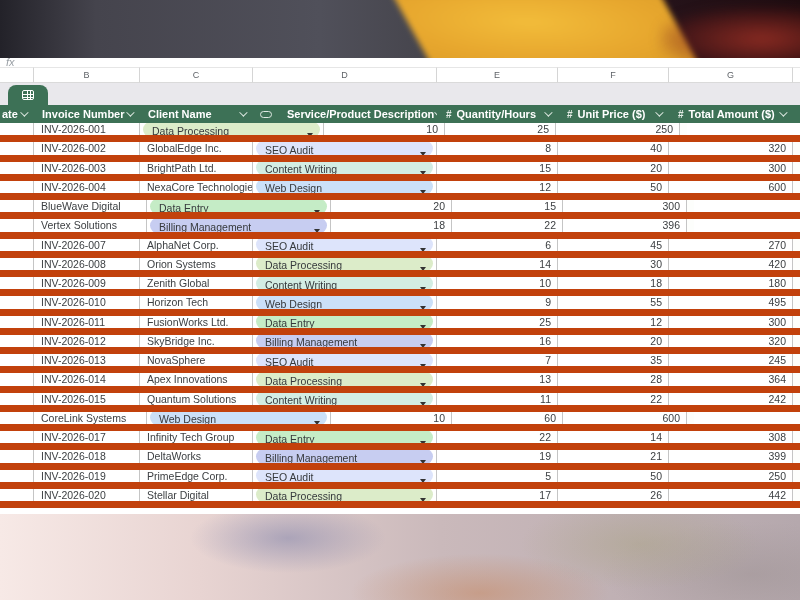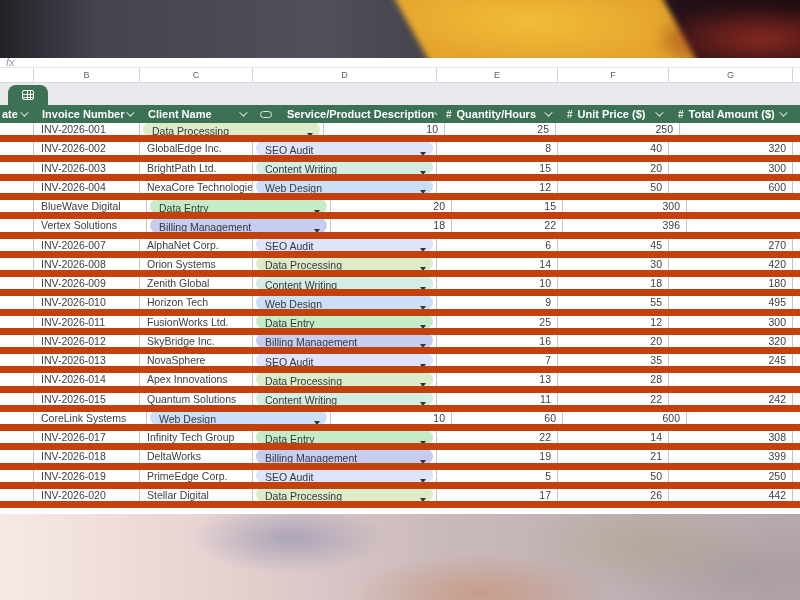--- a/index.html
+++ b/index.html
@@ -389,20 +389,21 @@
     <div class="td text w-invoice">INV-2026-014</div>
     <div class="td text w-client">Apex Innovations</div>
     <div class="td service w-service">
       <span class="chip" style="background: rgb(220, 236, 201);">
         <span>Data Processing</span>
         <span class="tri"></span>
       </span>
     </div>
     <div class="td num w-qty">13</div>
     <div class="td num w-price">28</div>
+    <div class="td num w-total">364</div>
     <div class="td sliver w-sliver"></div>
   </div>
 
   <div class="row">
     <div class="td w-date"></div>
     <div class="td text w-invoice">INV-2026-015</div>
     <div class="td text w-client">Quantum Solutions</div>
     <div class="td service w-service">
       <span class="chip" style="background: rgb(211, 237, 227);">
         <span>Content Writing</span>

